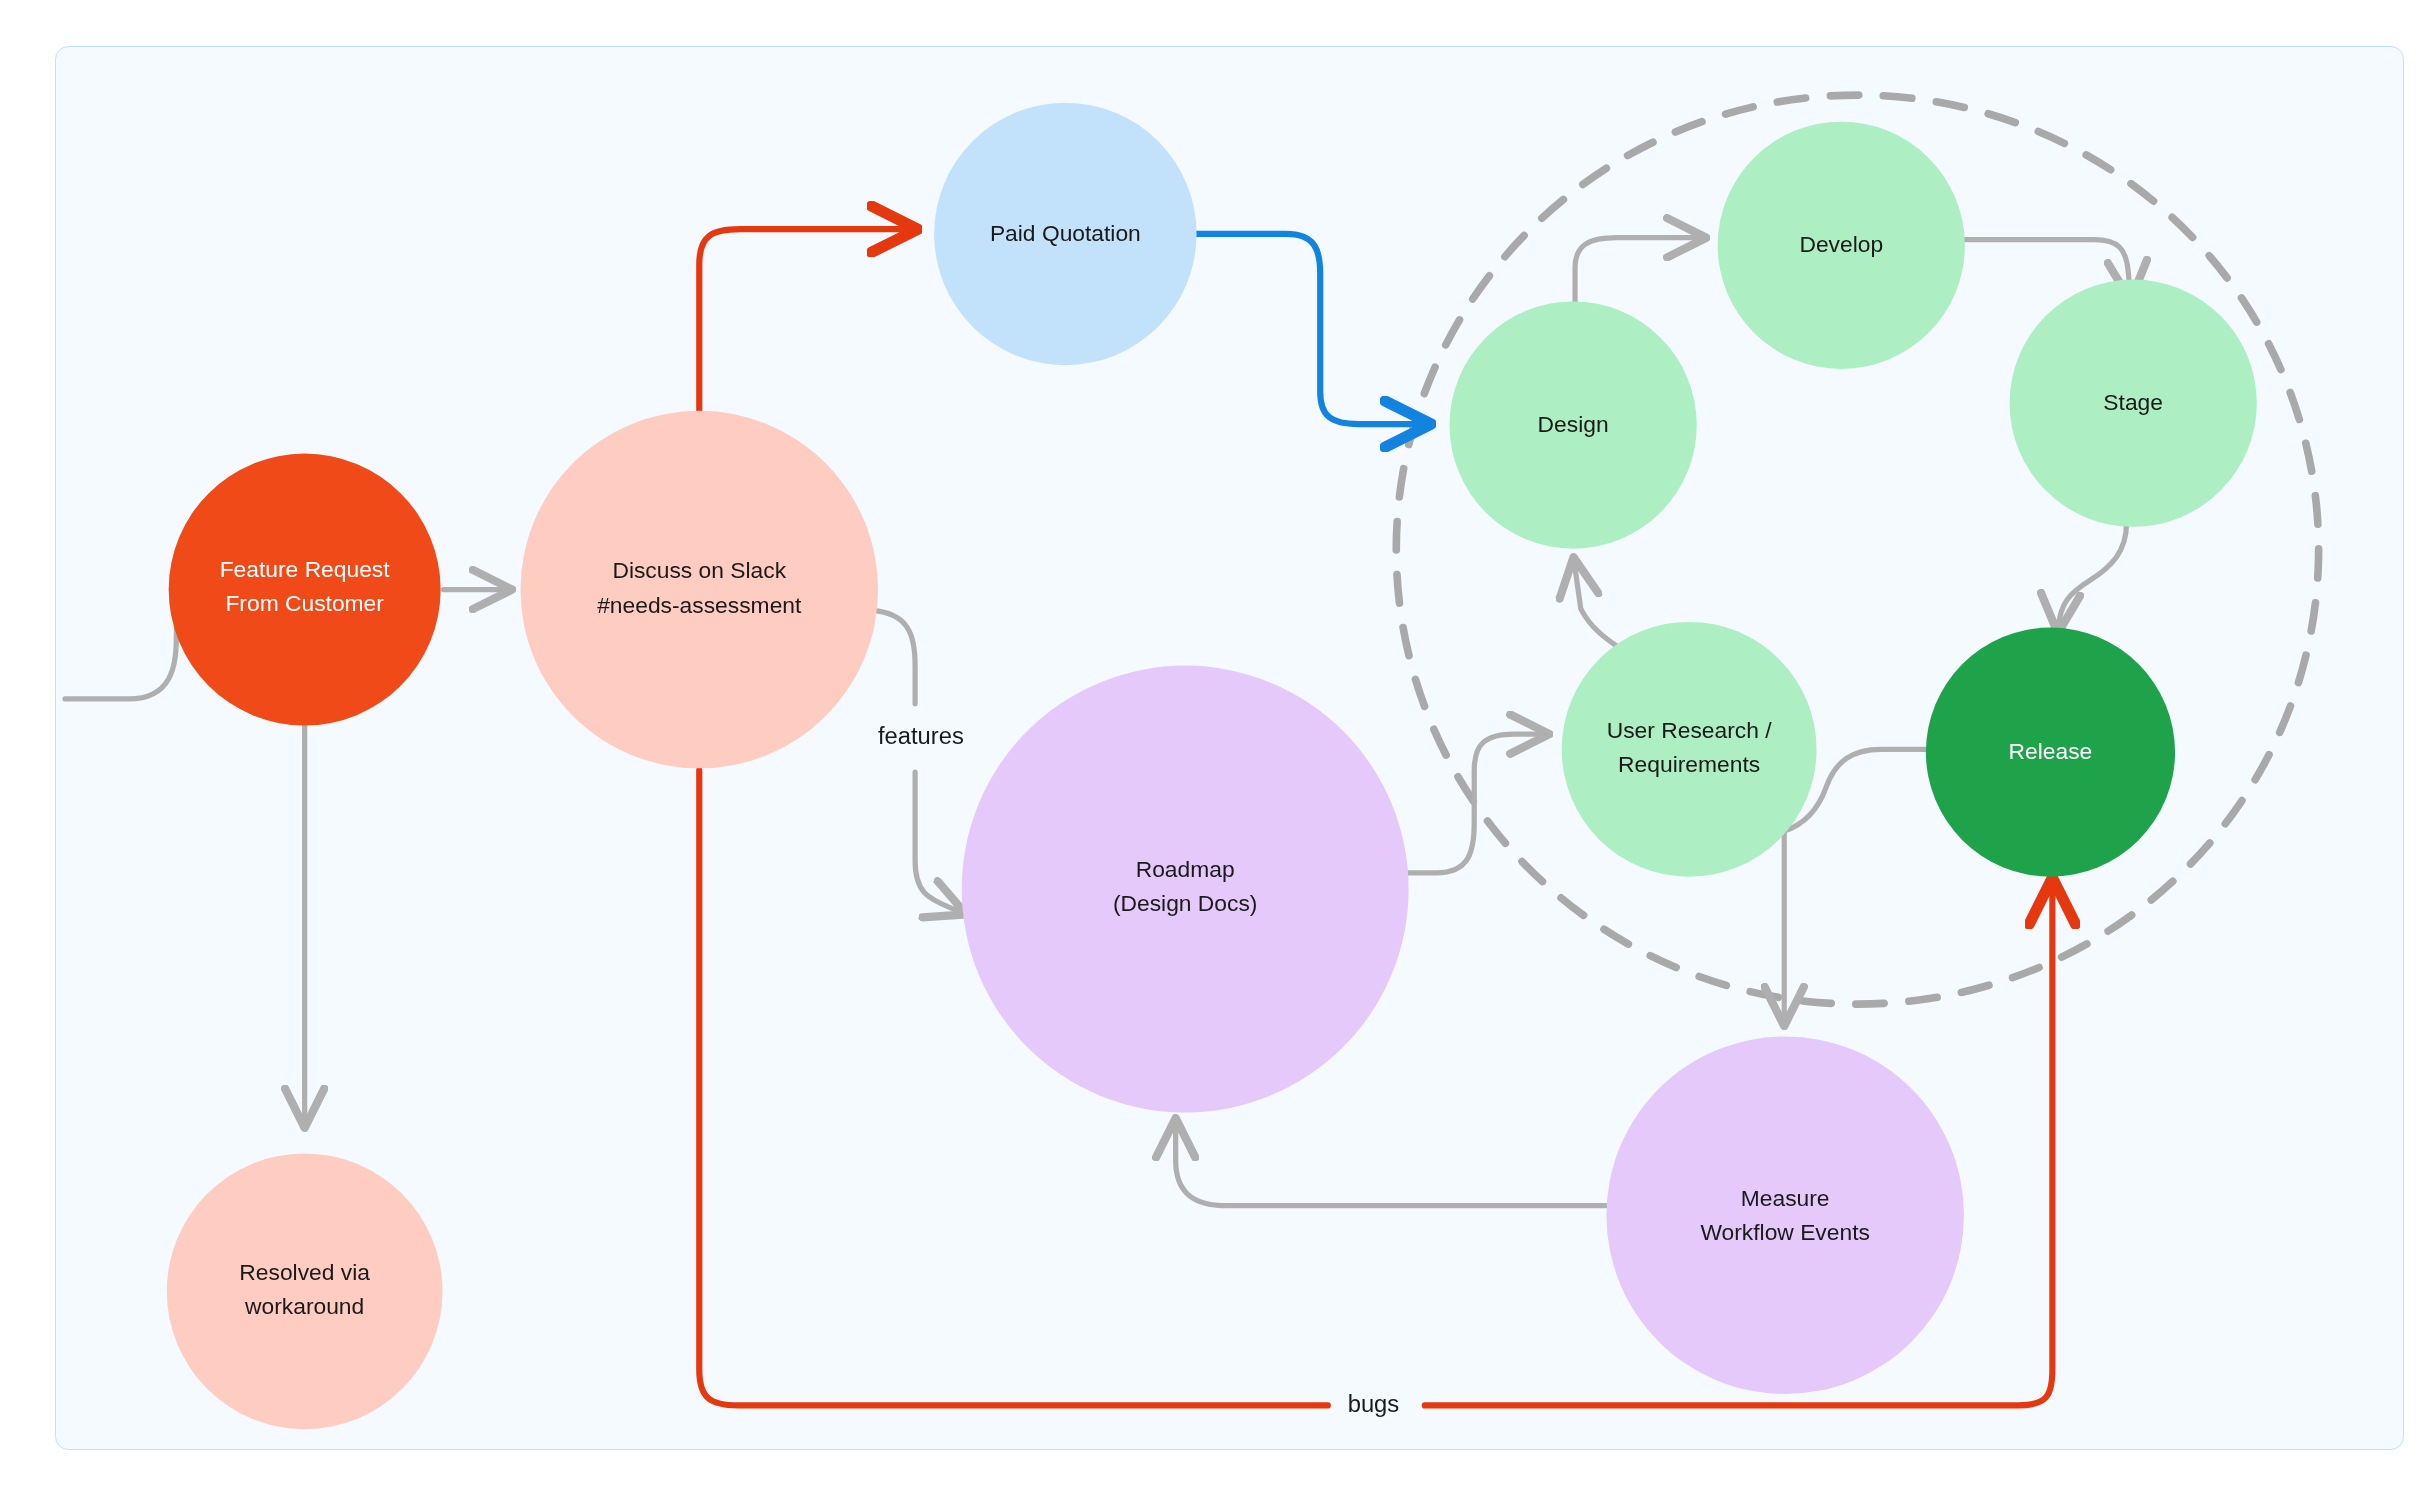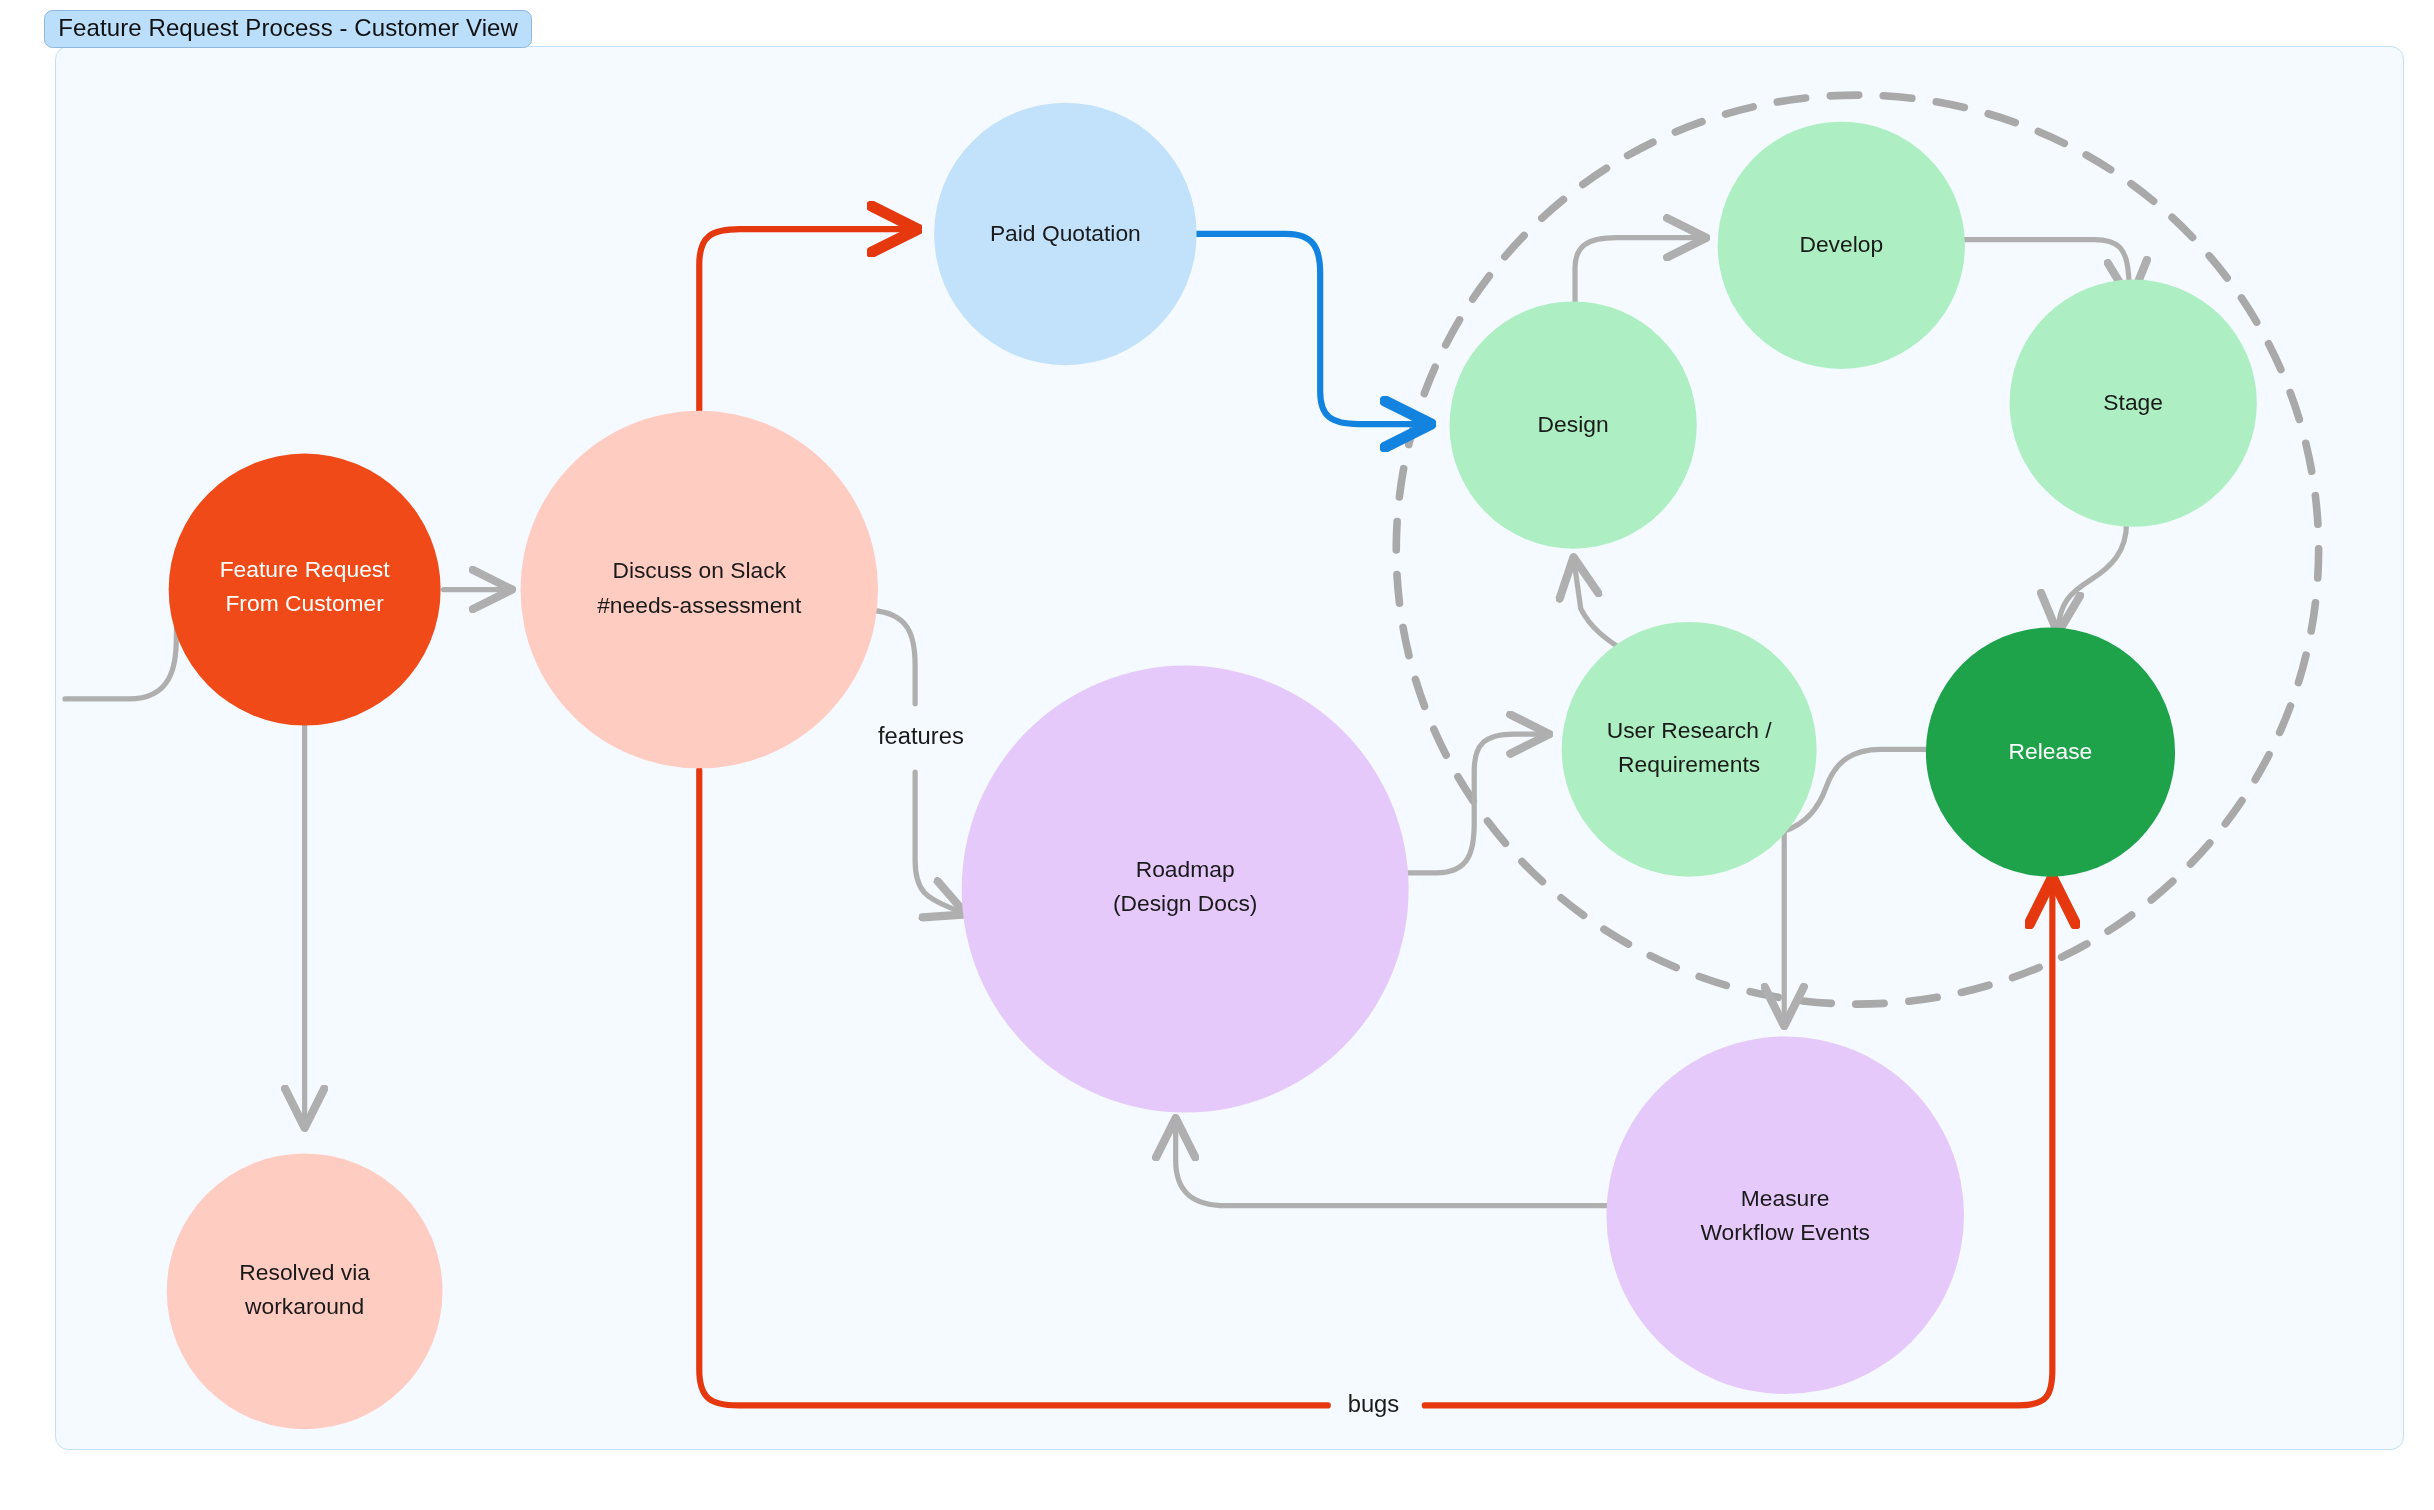--- a/index.html
+++ b/index.html
@@ -70,21 +70,20 @@
   }
   .node-shape { cursor: pointer; }
 </style>
 </head>
 <body>
 
 <div id="stage">
 
   <div id="cluster-panel"></div>
 
-  <div id="cluster-title">Feature Request Process - Customer View</div>
 
   <svg id="canvas" viewBox="0 0 2560 1588" xmlns="http://www.w3.org/2000/svg">
 
     <defs>
       <marker id="ah-gray" viewBox="0 0 12 12" refX="10" refY="6" markerWidth="9" markerHeight="9" orient="auto-start-reverse">
         <path d="M1,1 L11,6 L1,11" fill="none" stroke="#AFAFAF" stroke-width="2.1" stroke-linecap="round" stroke-linejoin="round"></path>
       </marker>
       <marker id="ah-blue" viewBox="0 0 12 12" refX="10" refY="6" markerWidth="9" markerHeight="9" orient="auto-start-reverse">
         <path d="M1,1 L11,6 L1,11" fill="none" stroke="#1383E0" stroke-width="2.4" stroke-linecap="round" stroke-linejoin="round"></path>
       </marker>

